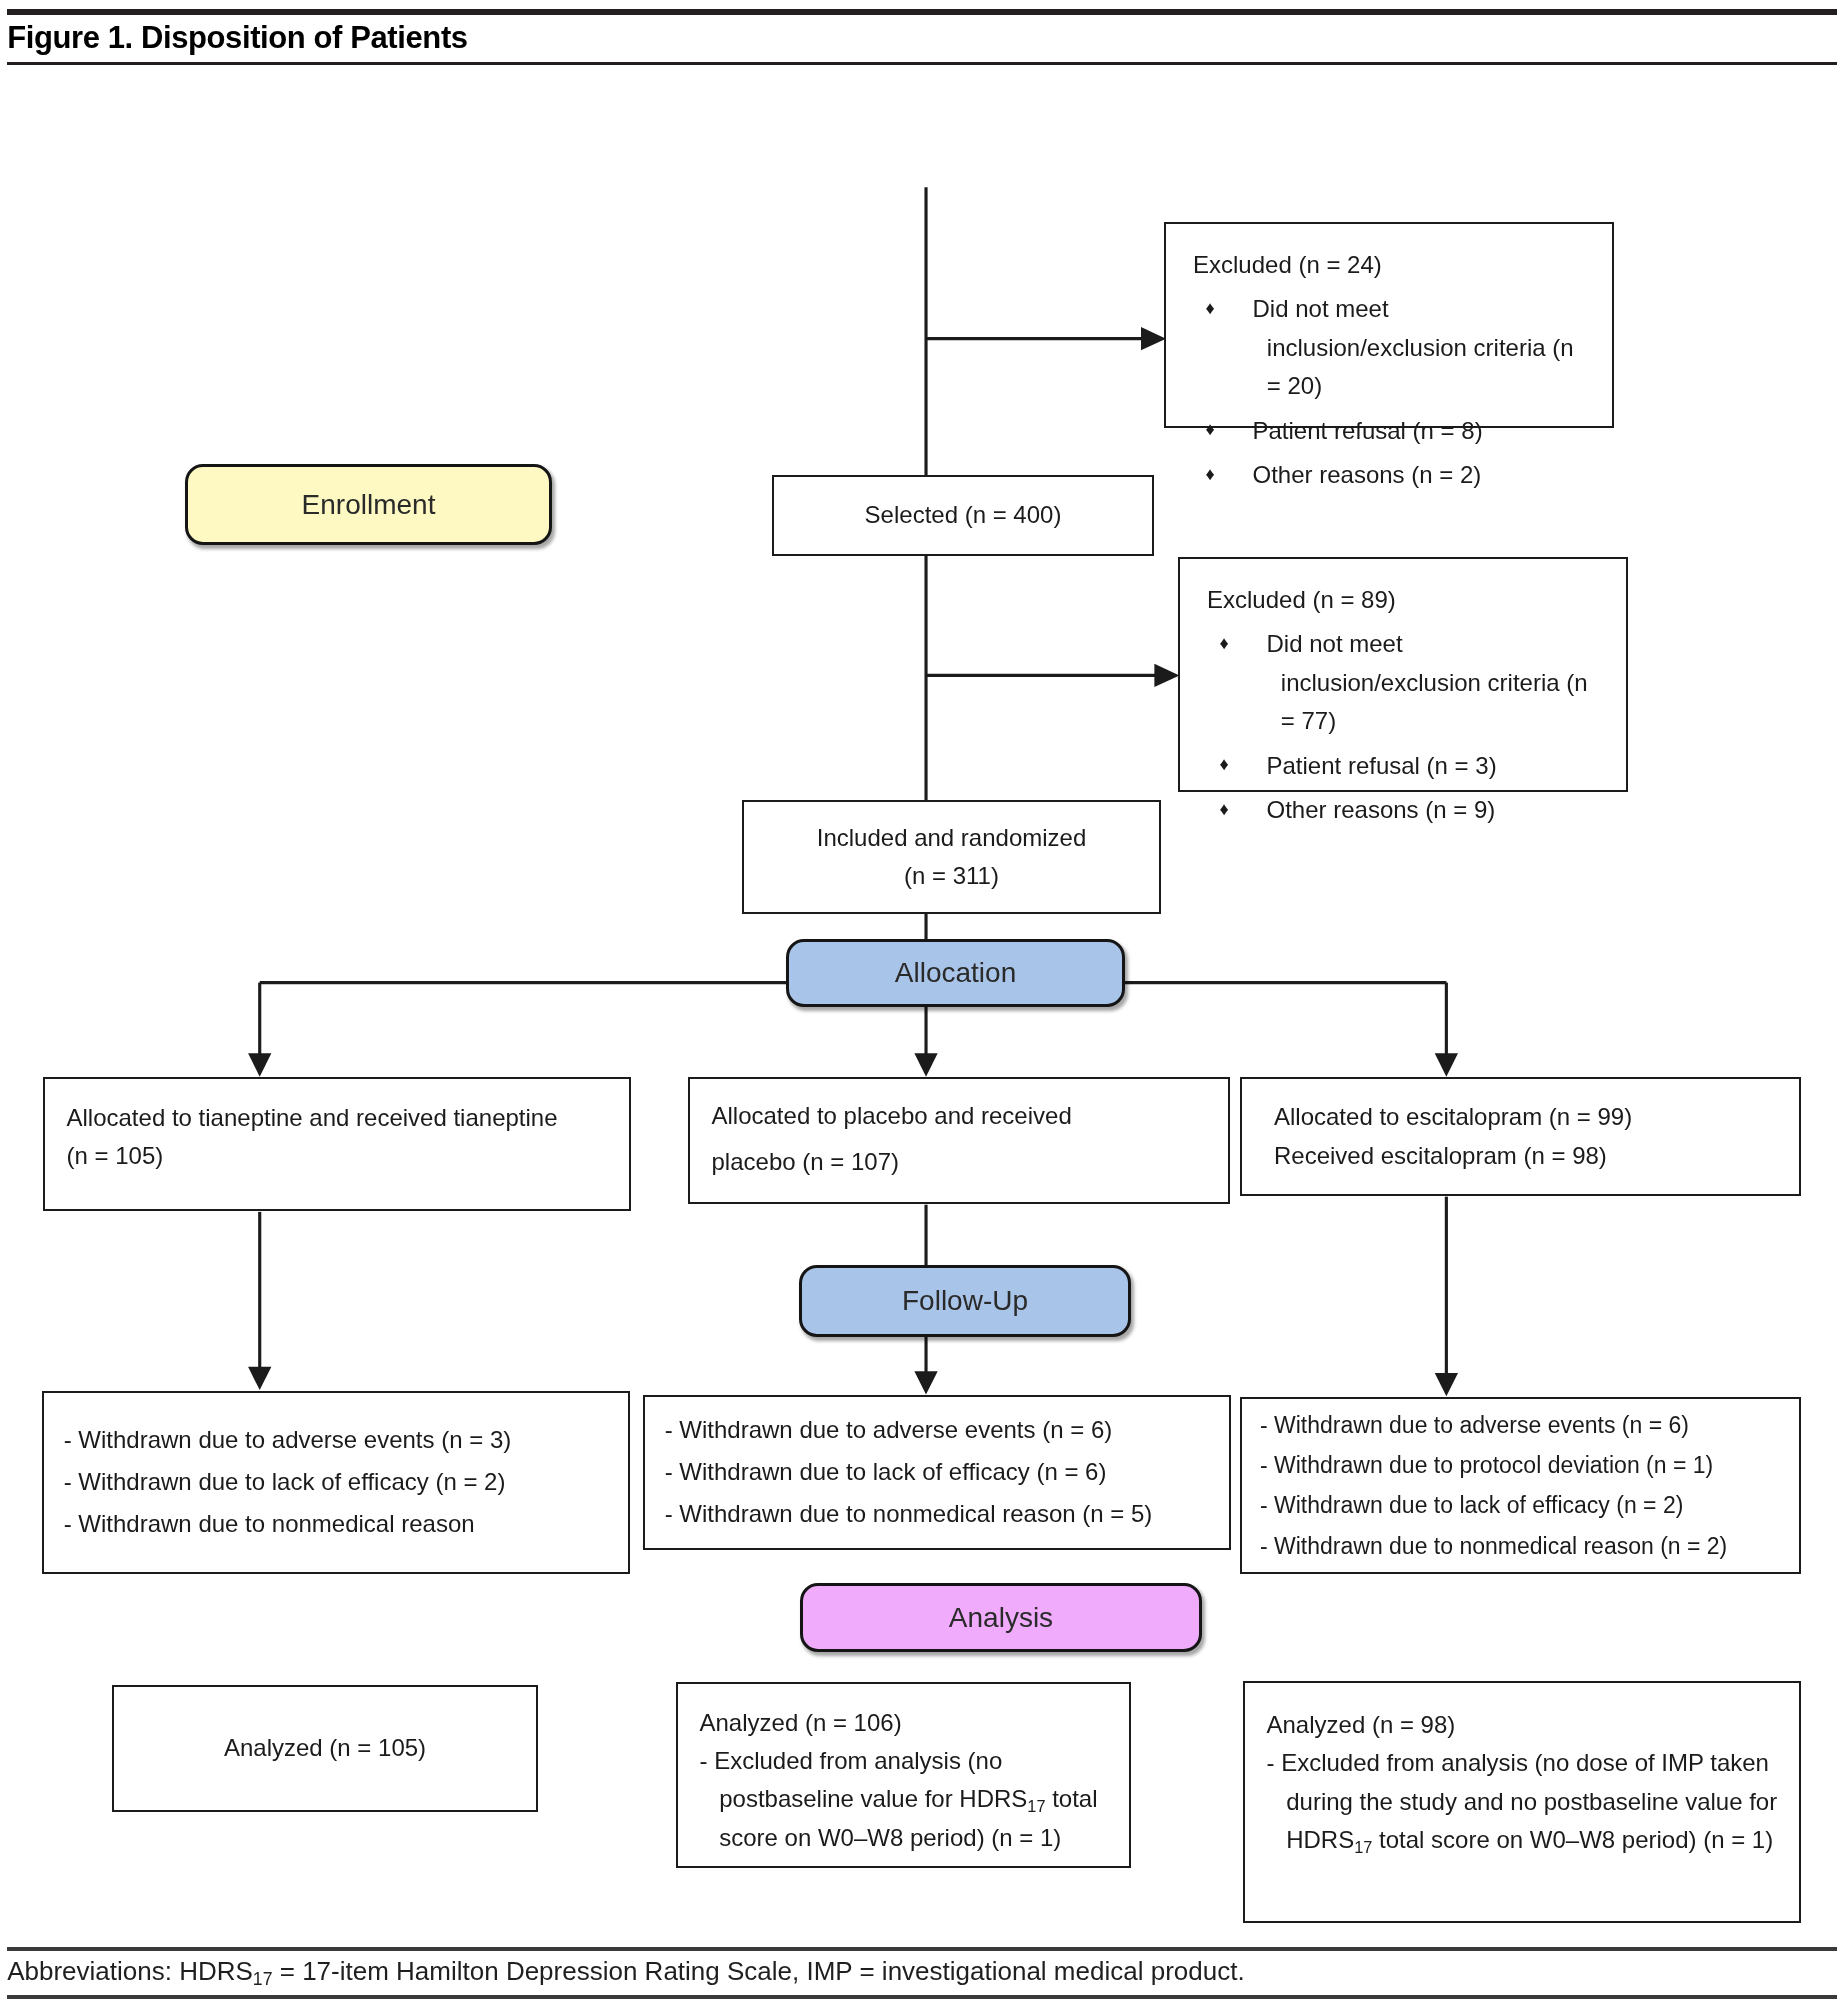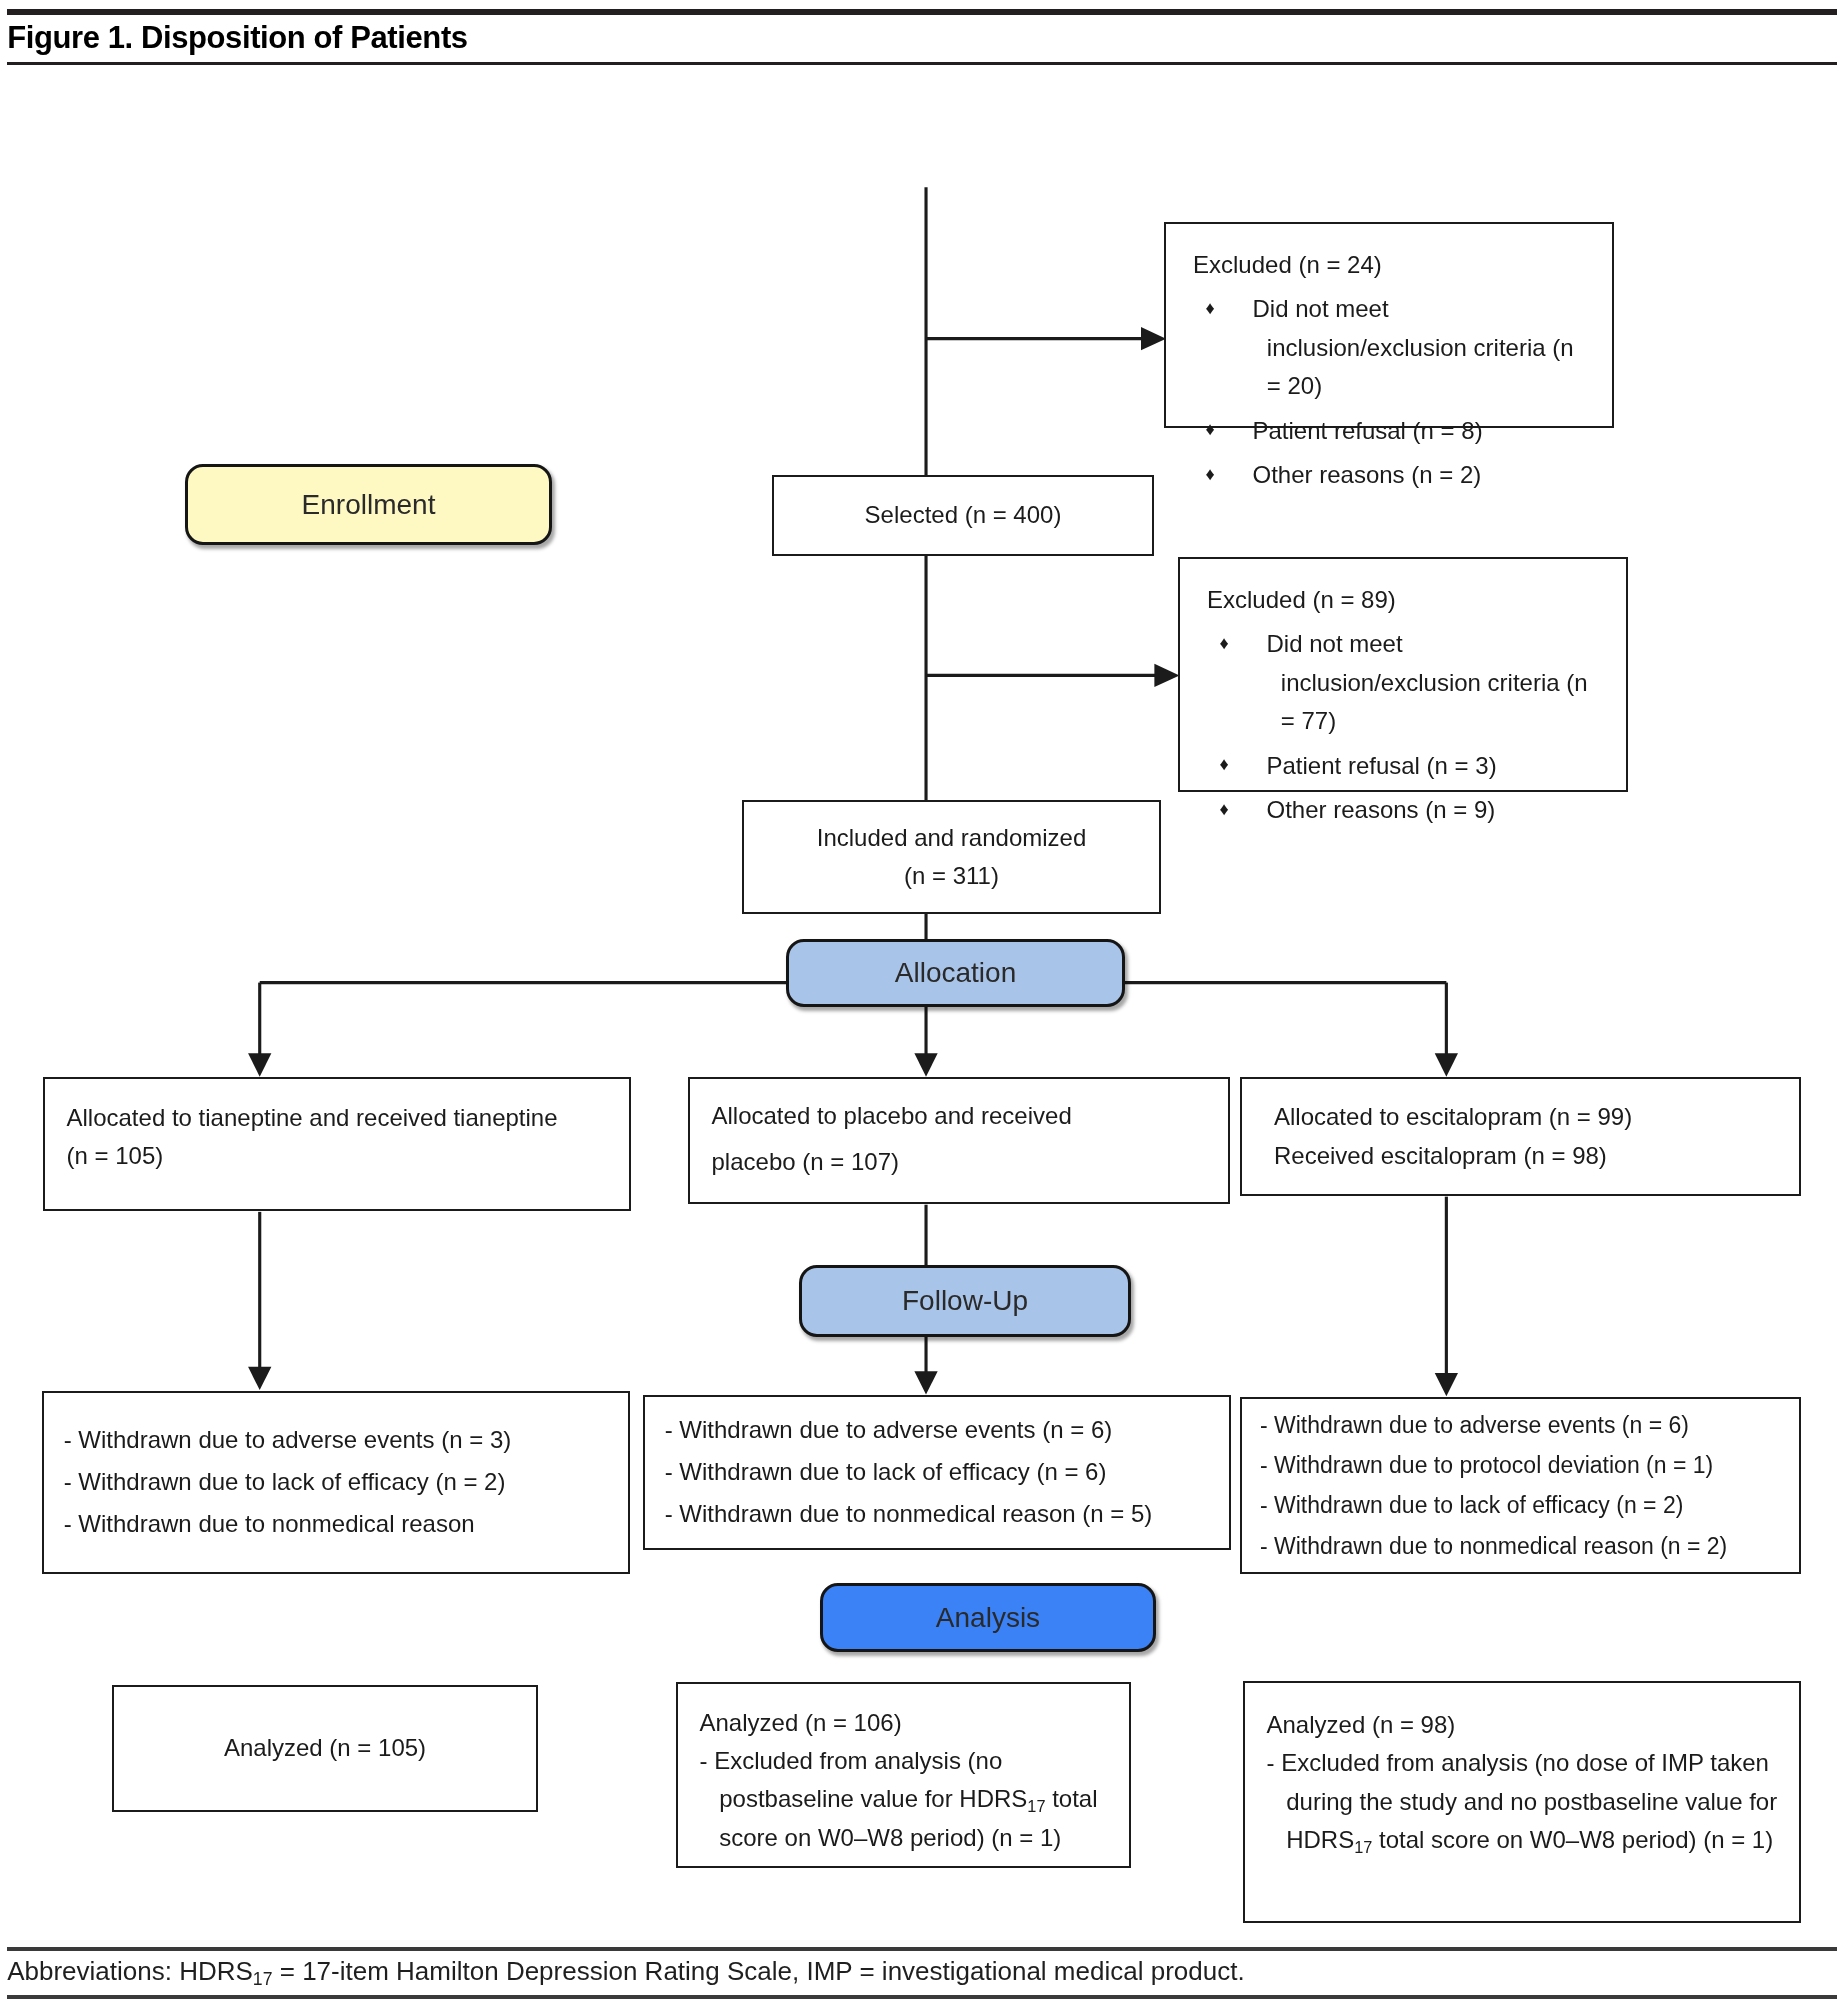--- a/index.html
+++ b/index.html
@@ -149,21 +149,21 @@
     <div class="hang dash-line">- Withdrawn due to nonmedical reason (n = 5)</div>
   </div>
 
   <div class="nbox col-left" style="left:1240px;top:1397px;width:561px;height:177px;padding:0 12.5px 0 18px;font-size:23px;">
     <div class="hang dash-line">- Withdrawn due to adverse events (n = 6)</div>
     <div class="hang dash-line">- Withdrawn due to protocol deviation (n = 1)</div>
     <div class="hang dash-line">- Withdrawn due to lack of efficacy (n = 2)</div>
     <div class="hang dash-line">- Withdrawn due to nonmedical reason (n = 2)</div>
   </div>
 
-  <div class="stage" style="left: 800px; top: 1583px; width: 336px; height: 69px; background: #3b82f6; margin-left: 20px;">
+  <div class="stage" style="left: 800px; top: 1583px; width: 402px; height: 69px; background: #f0abfc;">
     <span>Analysis</span>
   </div>
 
   <div class="nbox center" style="left:112px;top:1685px;width:426px;height:127px;">
     <span>Analyzed (n = 105)</span>
   </div>
 
   <div class="nbox" style="left:676px;top:1682px;width:455px;height:186px;padding:19.7px 18px 0 21.5px;">
     <div>Analyzed (n = 106)</div>
     <div class="hang"><span>- Excluded from analysis (no postbaseline value for HDRS</span><sub class="sb">17</sub><span> total score on W0–W8 period) (n = 1)</span></div>

